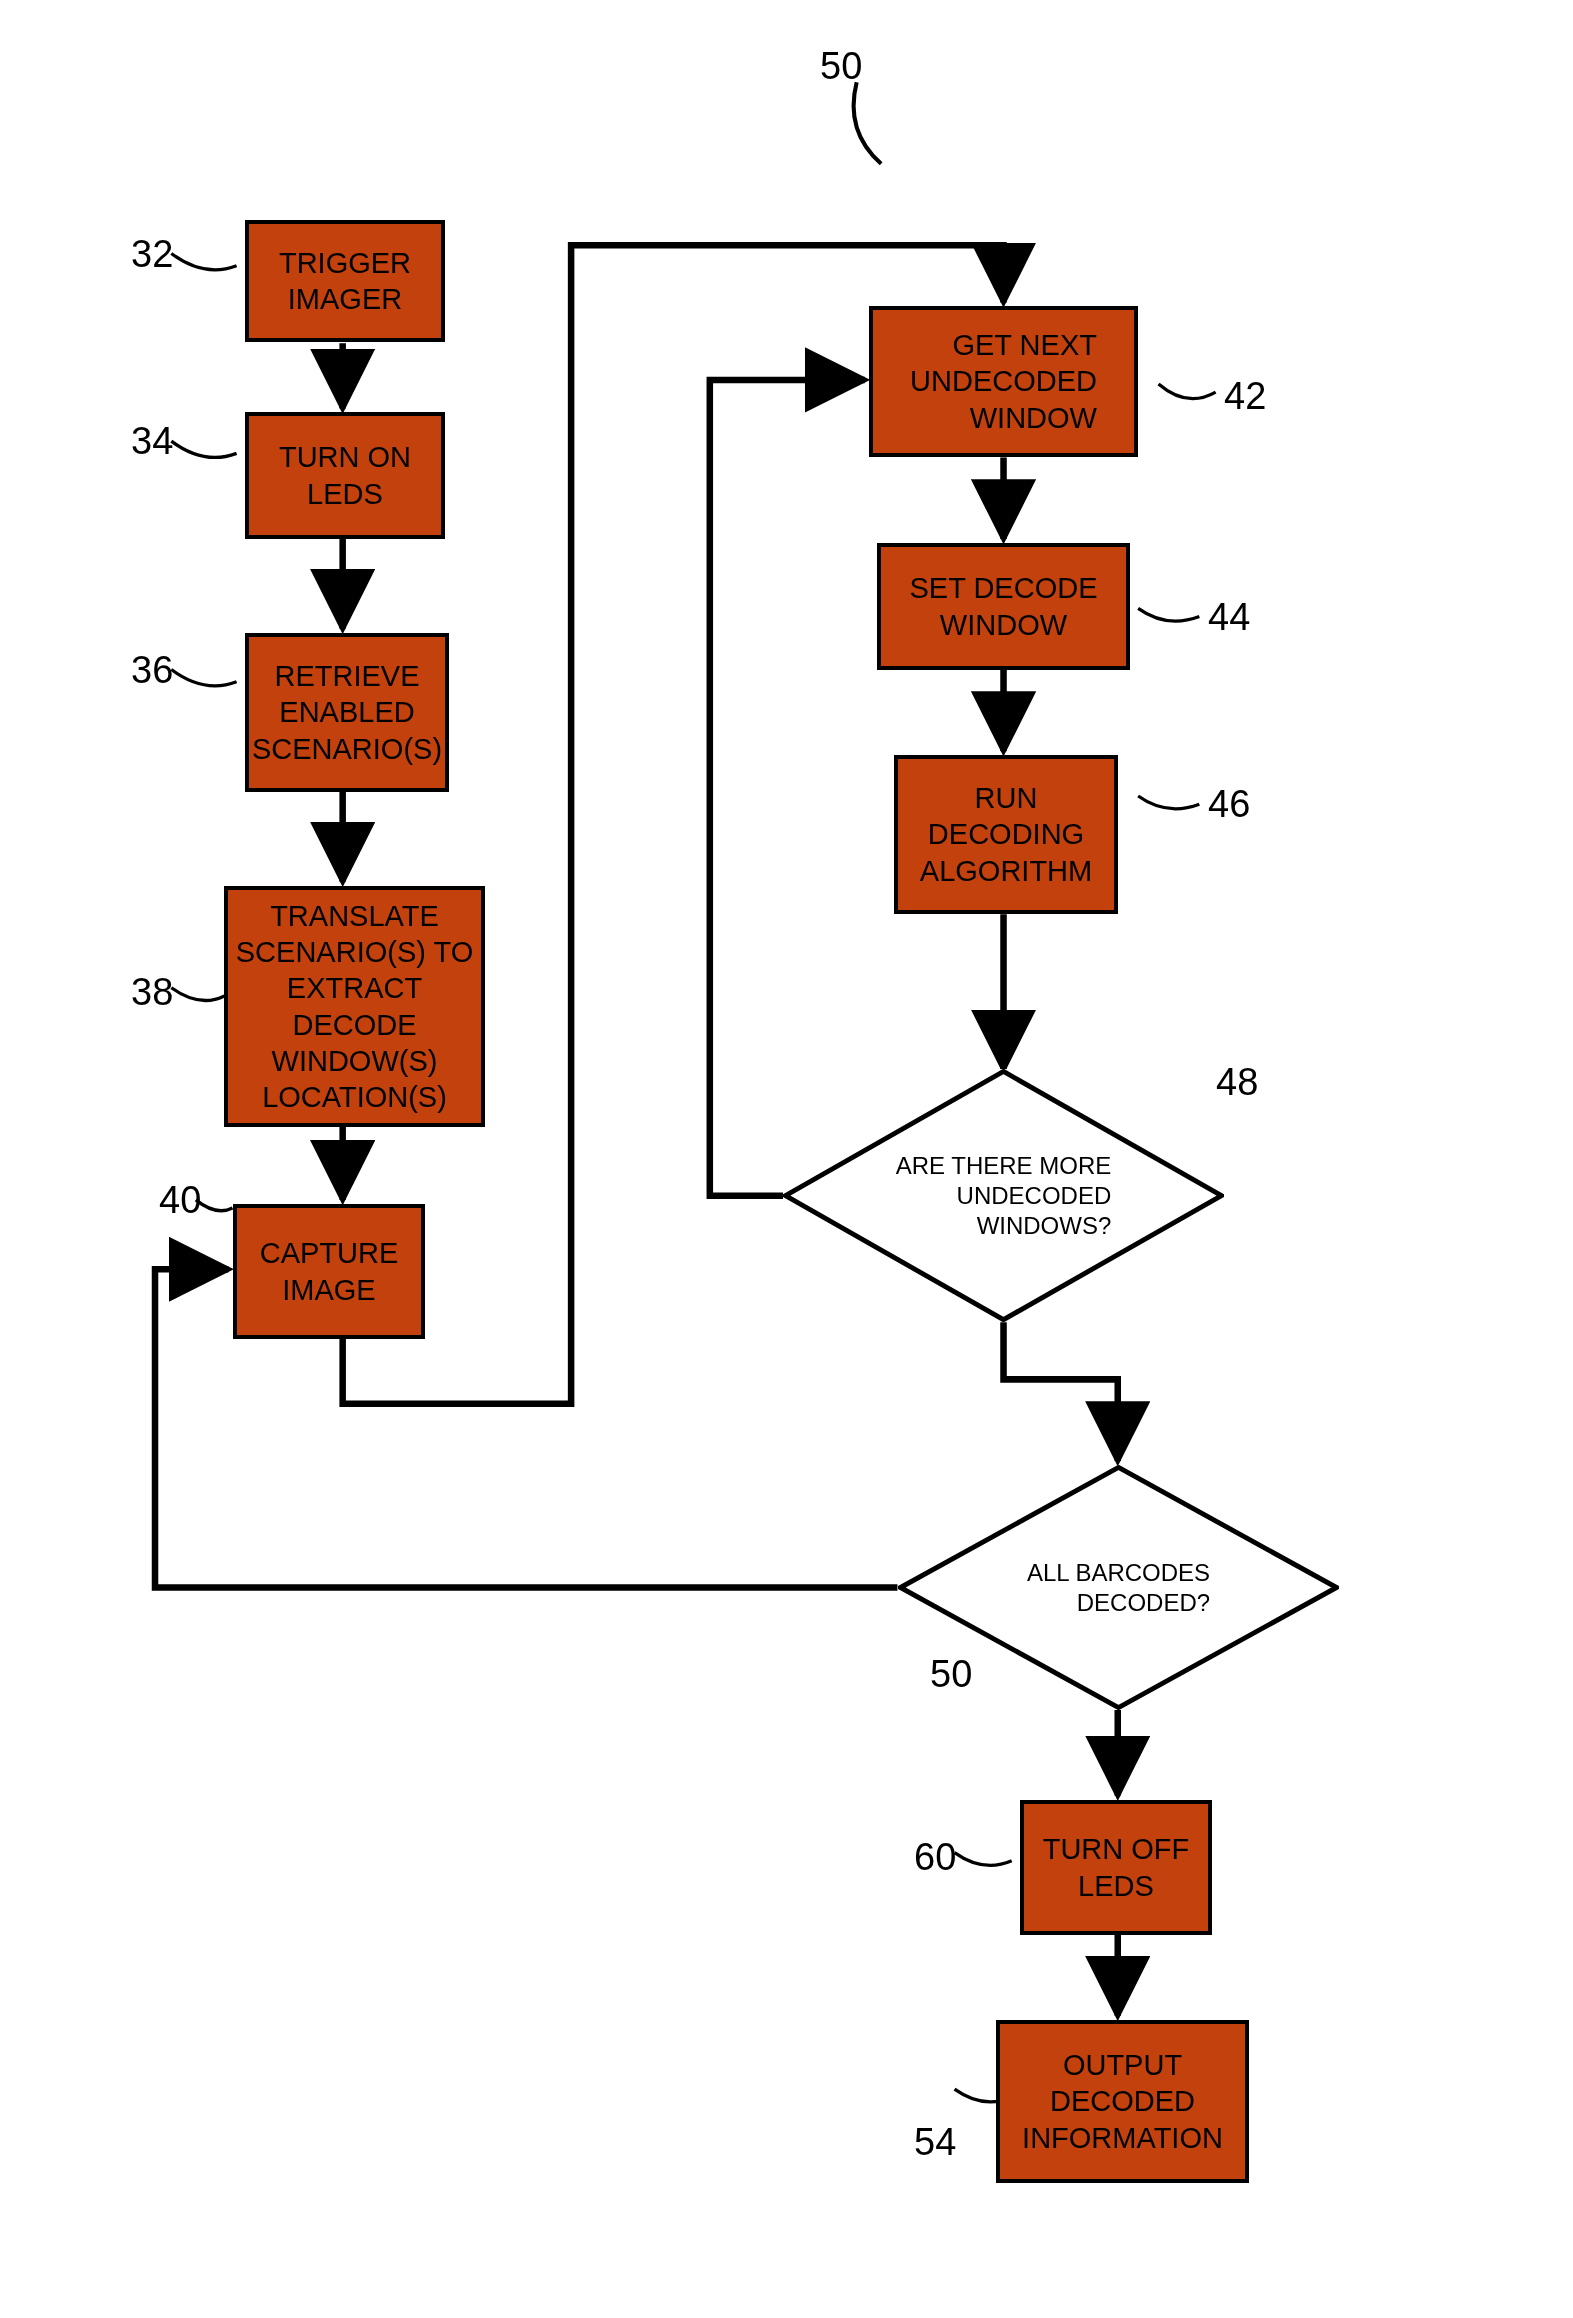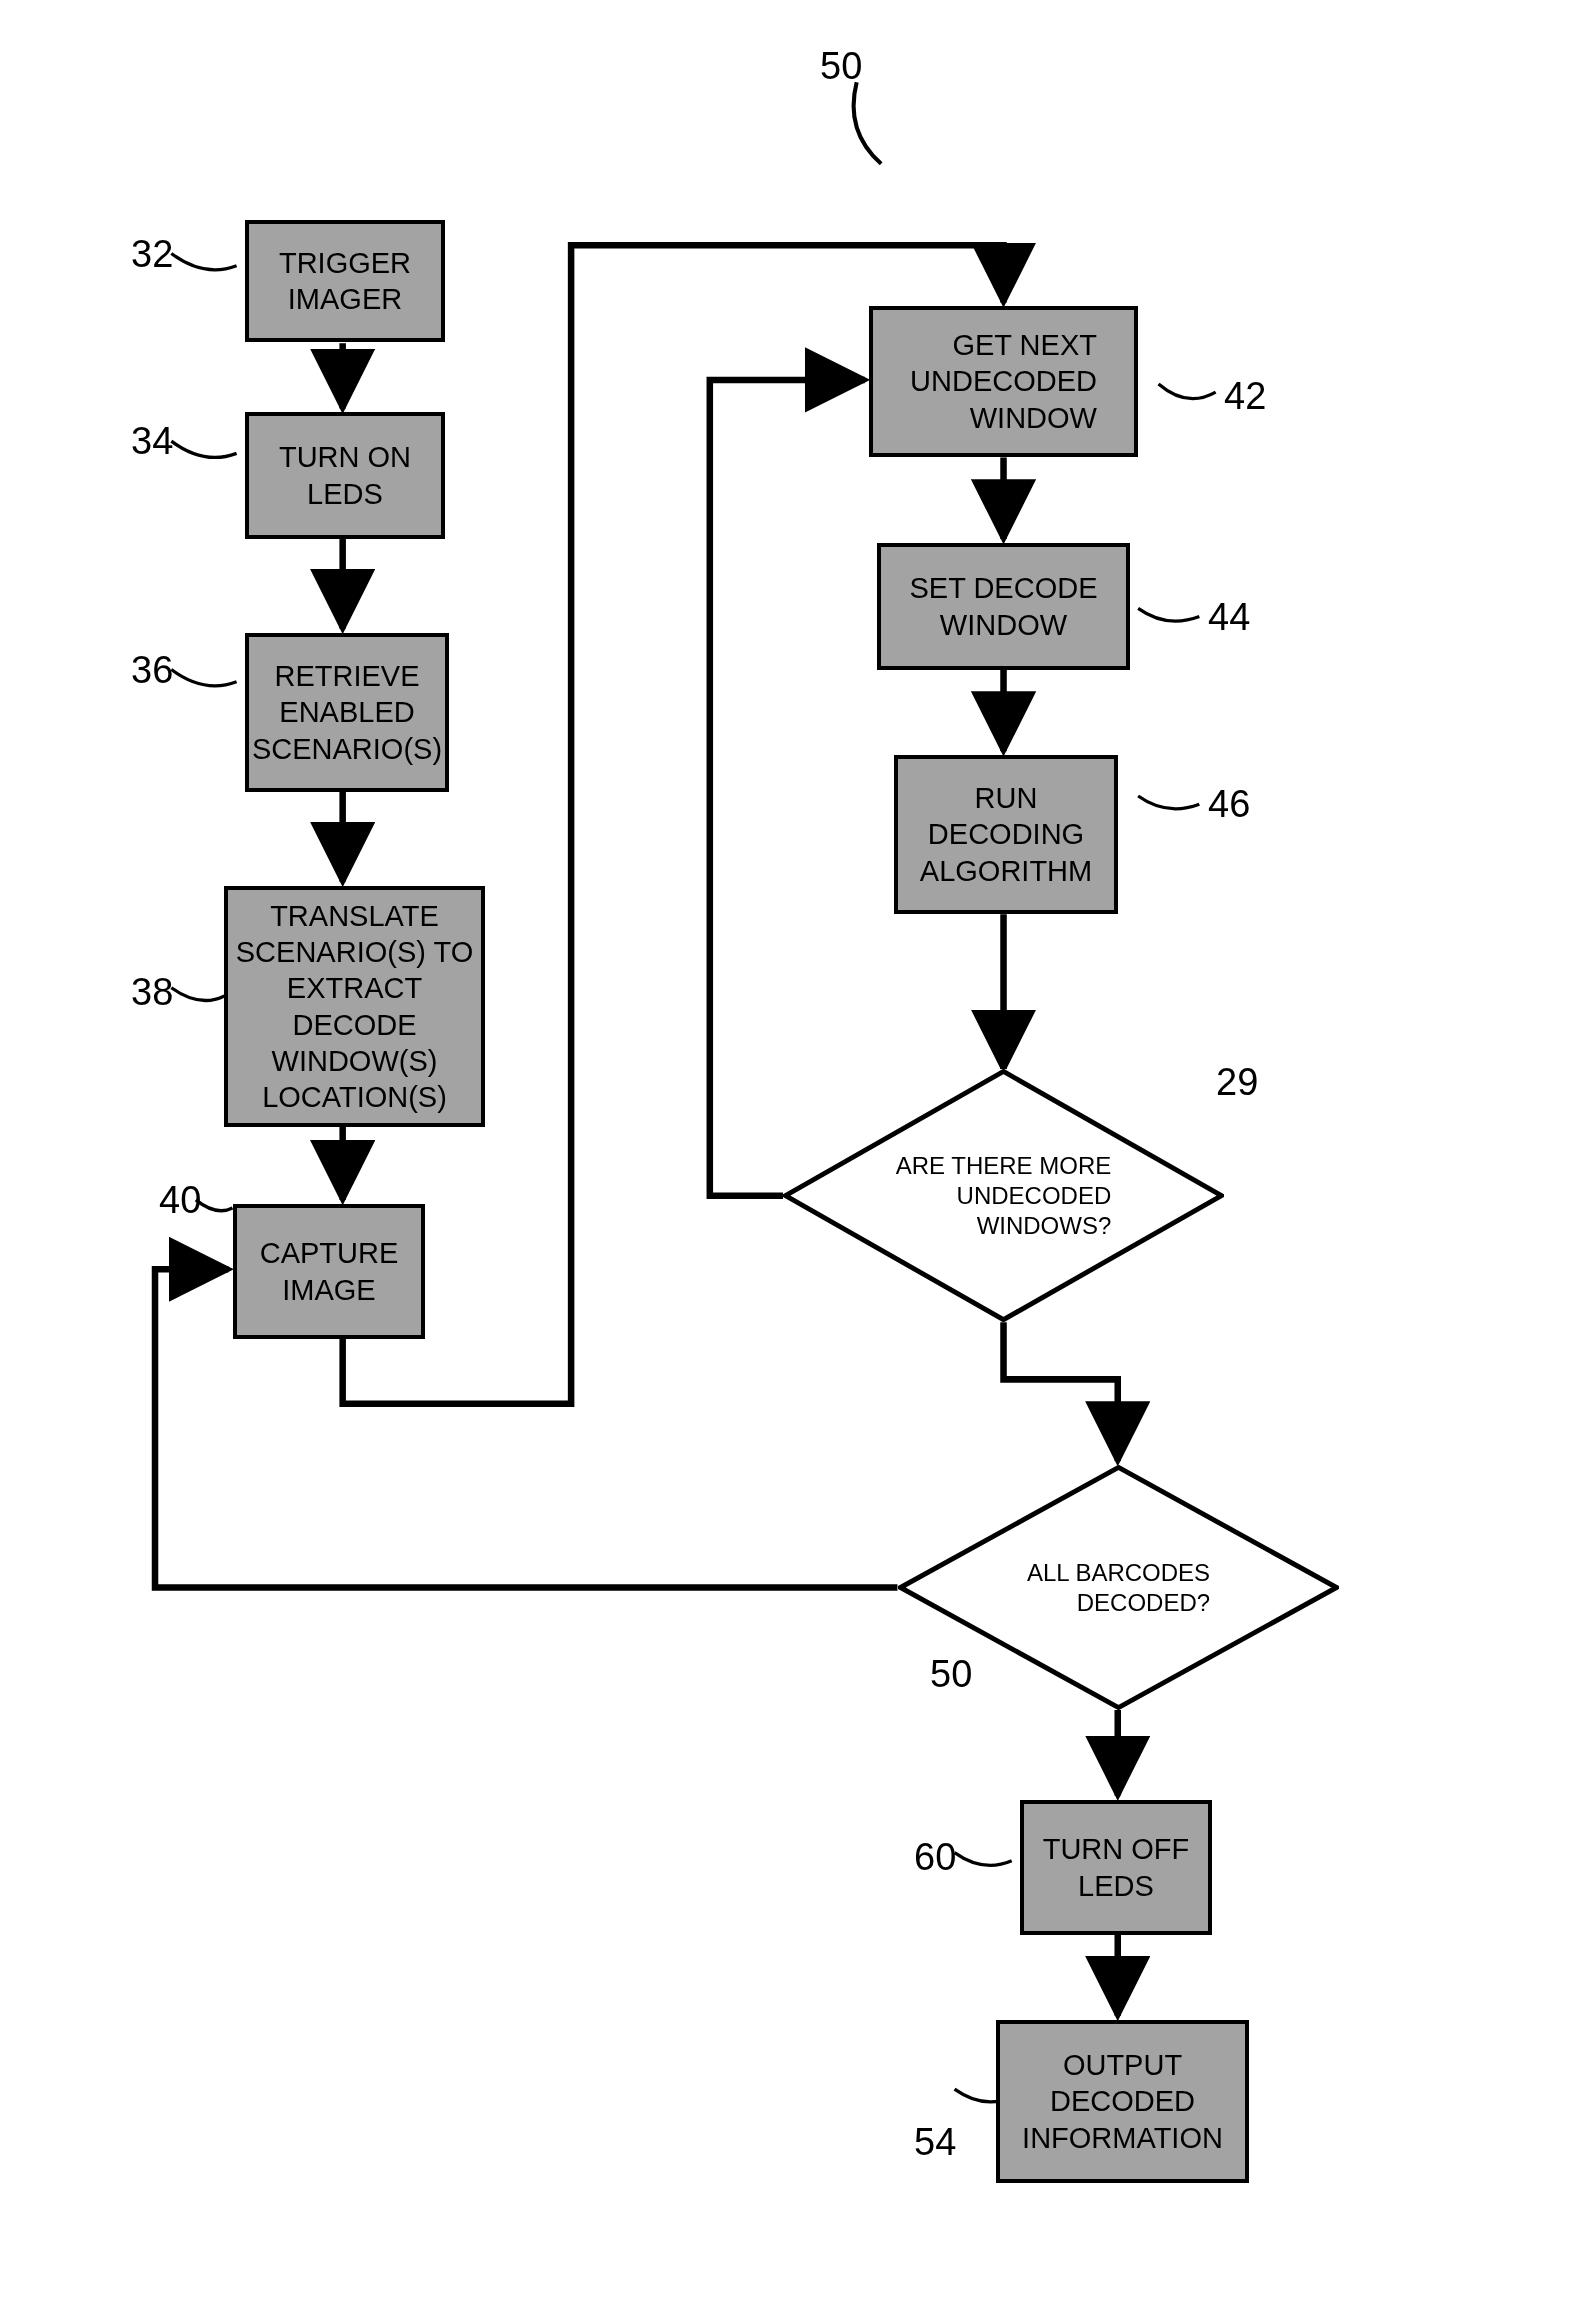--- a/index.html
+++ b/index.html
@@ -10,21 +10,21 @@
   }
   .canvas {
     position: relative;
     width: 1573px;
     height: 2319px;
     background: #fff;
   }
   .box {
     position: absolute;
     border: 4.9px solid #000;
-    background: #a3a3a3;
+    background: #c2410c;
     display: flex;
     align-items: center;
     justify-content: center;
     text-align: center;
     font-size: 29px;
     line-height: 1.25;
     padding: 0;
     box-sizing: border-box;
   }
   .label {
@@ -155,21 +155,21 @@
     <span>RUN<br>DECODING<br>ALGORITHM</span>
   </div>
   <div class="label" style="left:1208px; top:783px;">46</div>
 
   <div class="diamond" style="left:783px; top:1069px; width:441px; height:253px;">
     <svg class="shape" viewBox="0 0 540 310">
       <polygon points="270,3 537,155 270,307 3,155" fill="#fff" stroke="#000" stroke-width="6"></polygon>
     </svg>
     <div class="txt">ARE THERE MORE<br>UNDECODED<br>WINDOWS?</div>
   </div>
-  <div class="label" style="left:1216px; top:1061px;">29</div>
+  <div class="label" style="left:1216px; top:1061px;">48</div>
 
   <div class="diamond" style="left:898px; top:1465px; width:441px; height:245px;">
     <svg class="shape" viewBox="0 0 540 300">
       <polygon points="270,3 537,150 270,297 3,150" fill="#fff" stroke="#000" stroke-width="6"></polygon>
     </svg>
     <div class="txt">ALL BARCODES<br>DECODED?</div>
   </div>
   <div class="label" style="left:930px; top:1653px;">50</div>
 
   <div class="box" style="left:1020px; top:1800px; width:192px; height:135px;">

